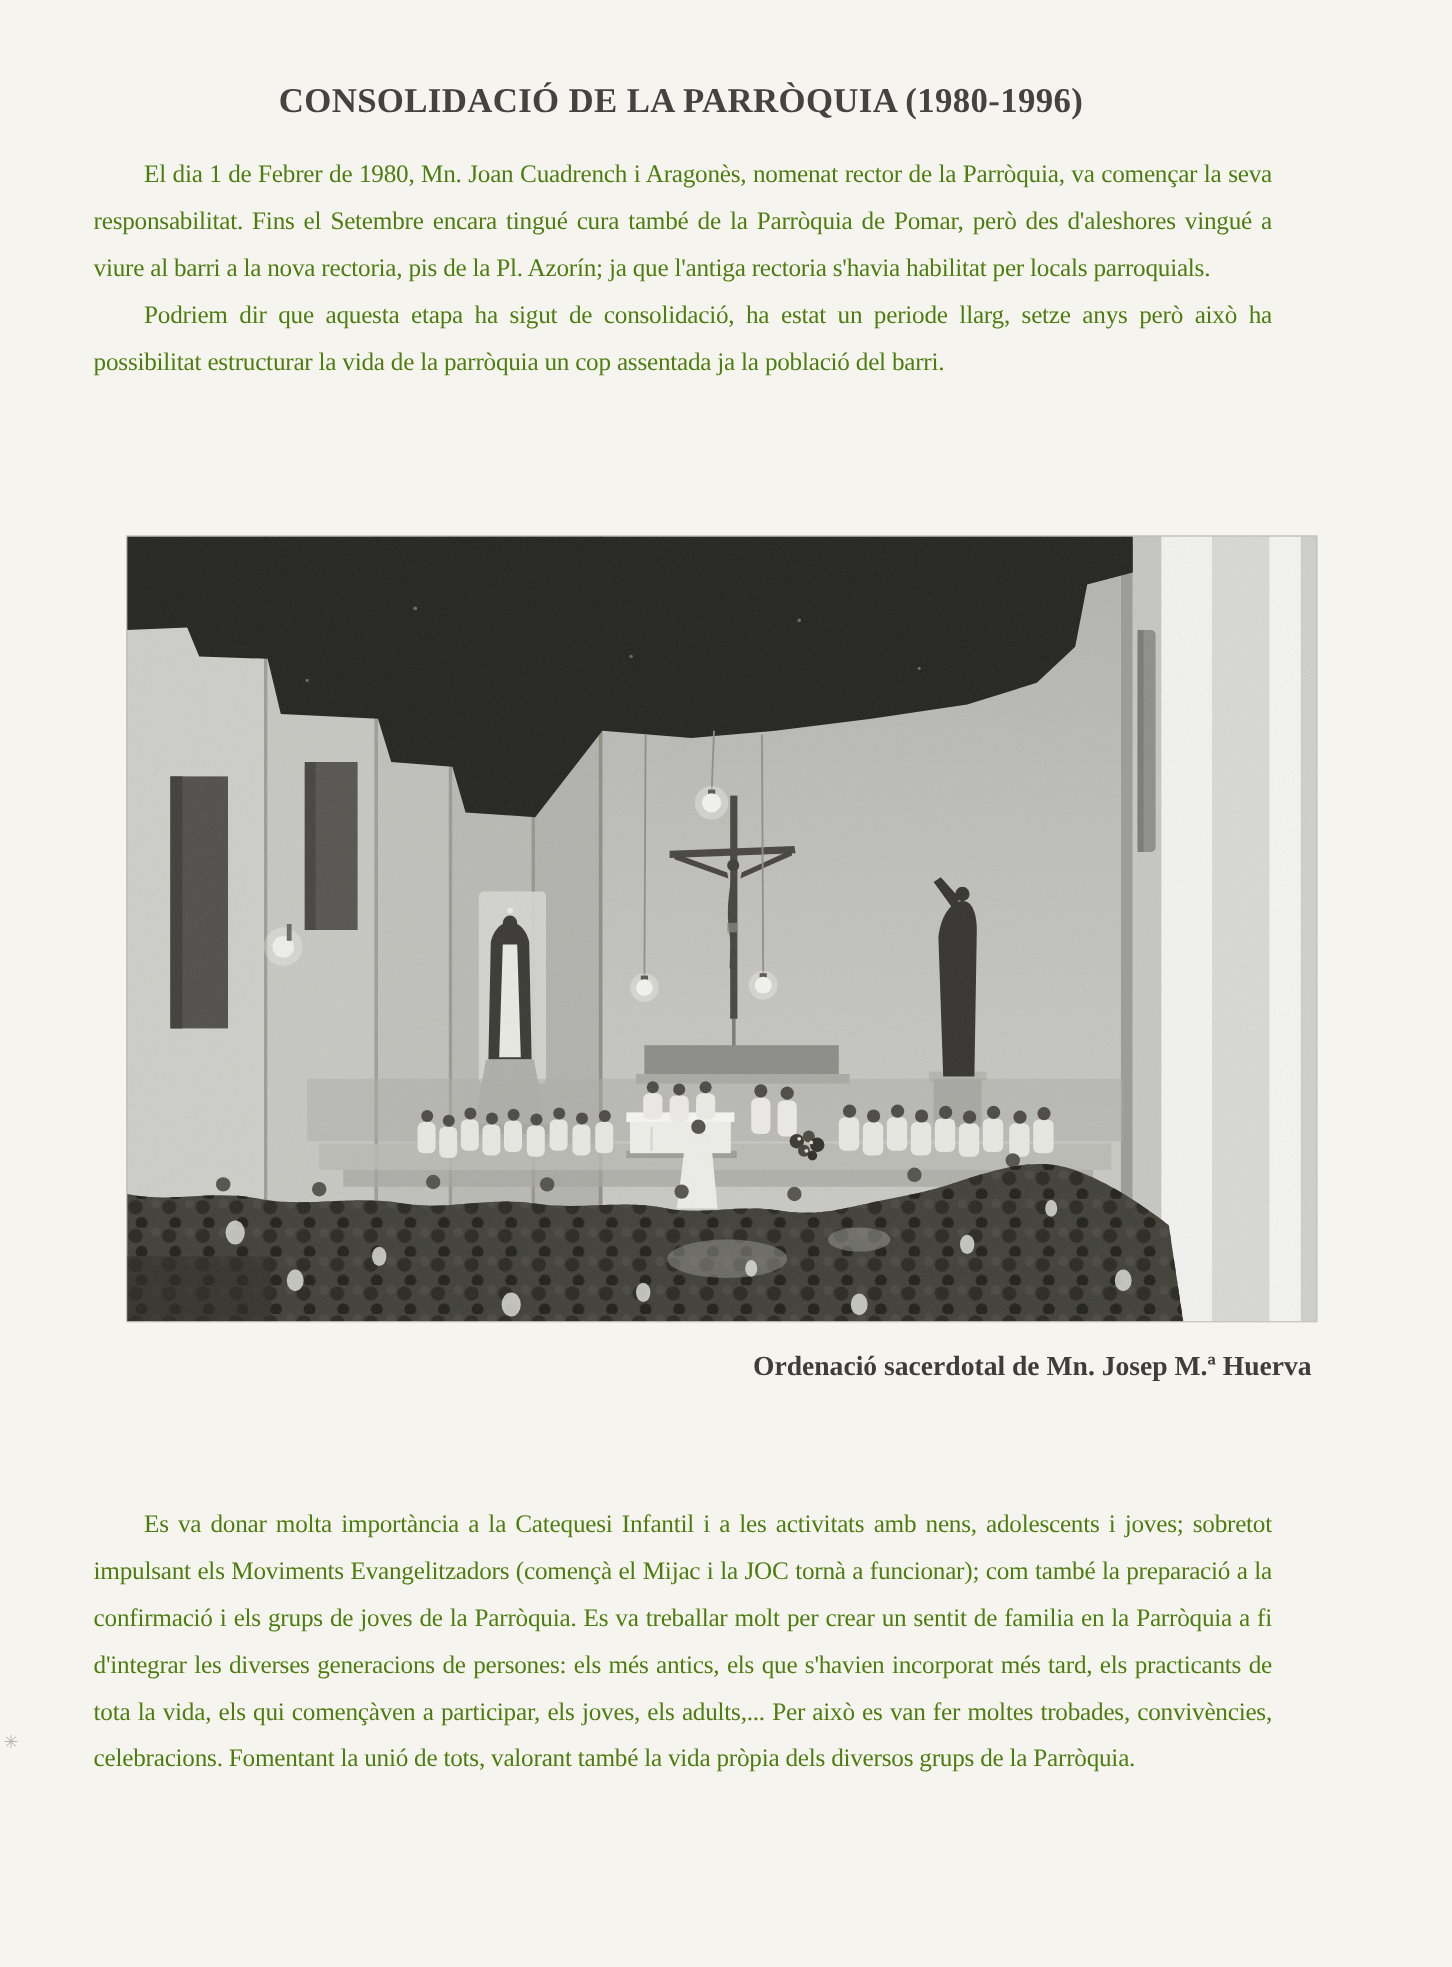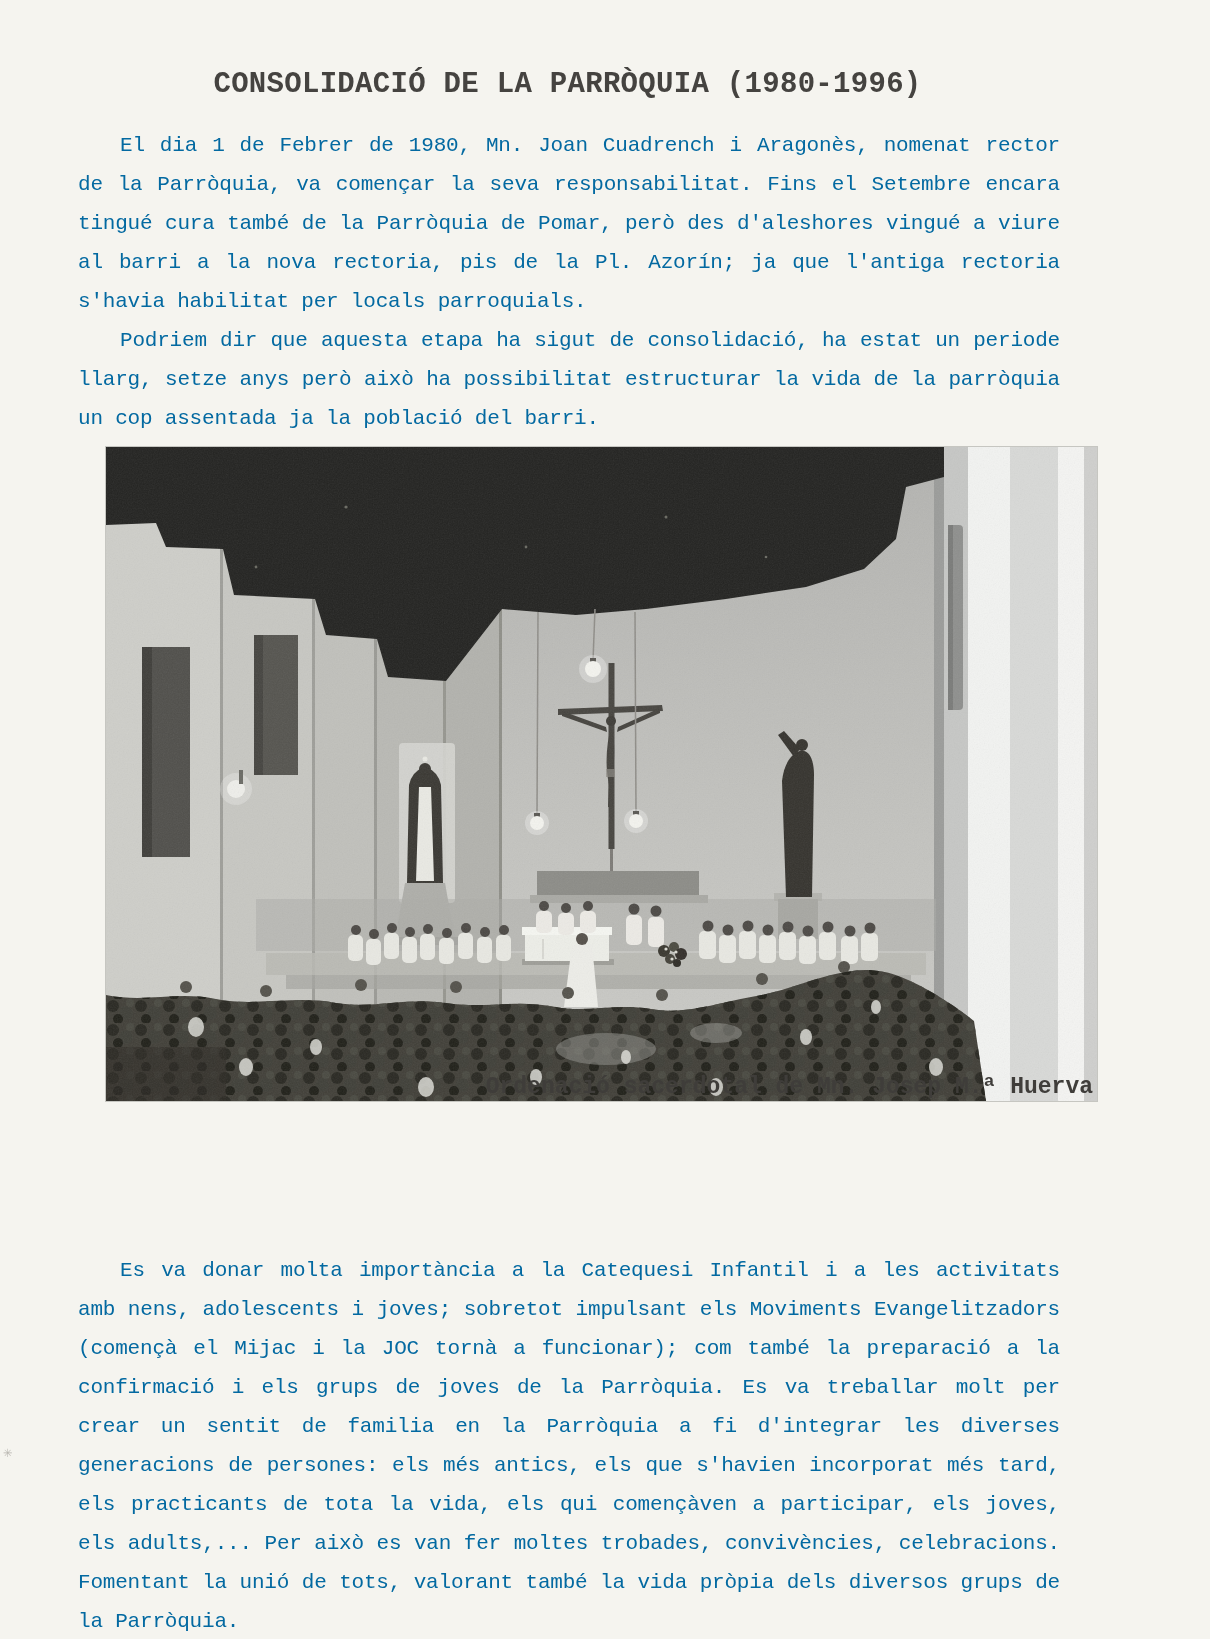--- a/index.html
+++ b/index.html
@@ -1,43 +1,43 @@
 <!DOCTYPE html>
 <html><head>
 <meta charset="utf-8">
 <style>
   html,body{margin:0;padding:0;}
   .page{
     position:relative;
     width:1210px;height:1639px;
     background:#f5f4ef;
-    font-family:Liberation Mono, monospace;
+    font-family:Liberation Serif, serif;
     overflow:hidden;
   }
   .doc-title{
     position:absolute;top:68px;left:75px;width:985px;
     margin:0;text-align:center;
     font-size:29px;font-weight:bold;color:#454340;letter-spacing:0.3px;
   }
   .text-block{position:absolute;left:78px;width:982px;}
   .text-top{top:126px;}
   .text-bottom{top:1251px;}
   .text-block p{
     margin:0;text-indent:42px;
     font-size:21px;line-height:39px;letter-spacing:-0.2px;
-    color:#0369a1;text-align:justify;text-align-last:left;
+    color:#4d7c0f;text-align:justify;text-align-last:left;
   }
   .photo-frame{
     position:absolute;left:106px;top:447px;width:991px;height:654px;
     margin:0;padding:0;background:#c2c2be;
     outline:1px solid rgba(60,60,55,.25);
   }
   .photo-frame svg{display:block;}
   .photo-caption{
-    position:absolute;left:106px;top:1069px;width:987px;
+    position:absolute;left:106px;top:1121px;width:987px;
     text-align:right;font-weight:bold;
     font-size:23px;line-height:36px;color:#3f3d3a;
   }
   .edge-mark{
     position:absolute;left:3px;top:1443px;
     font-size:15px;color:#b9b7b1;
   }
 </style>
 </head>
 <body>

